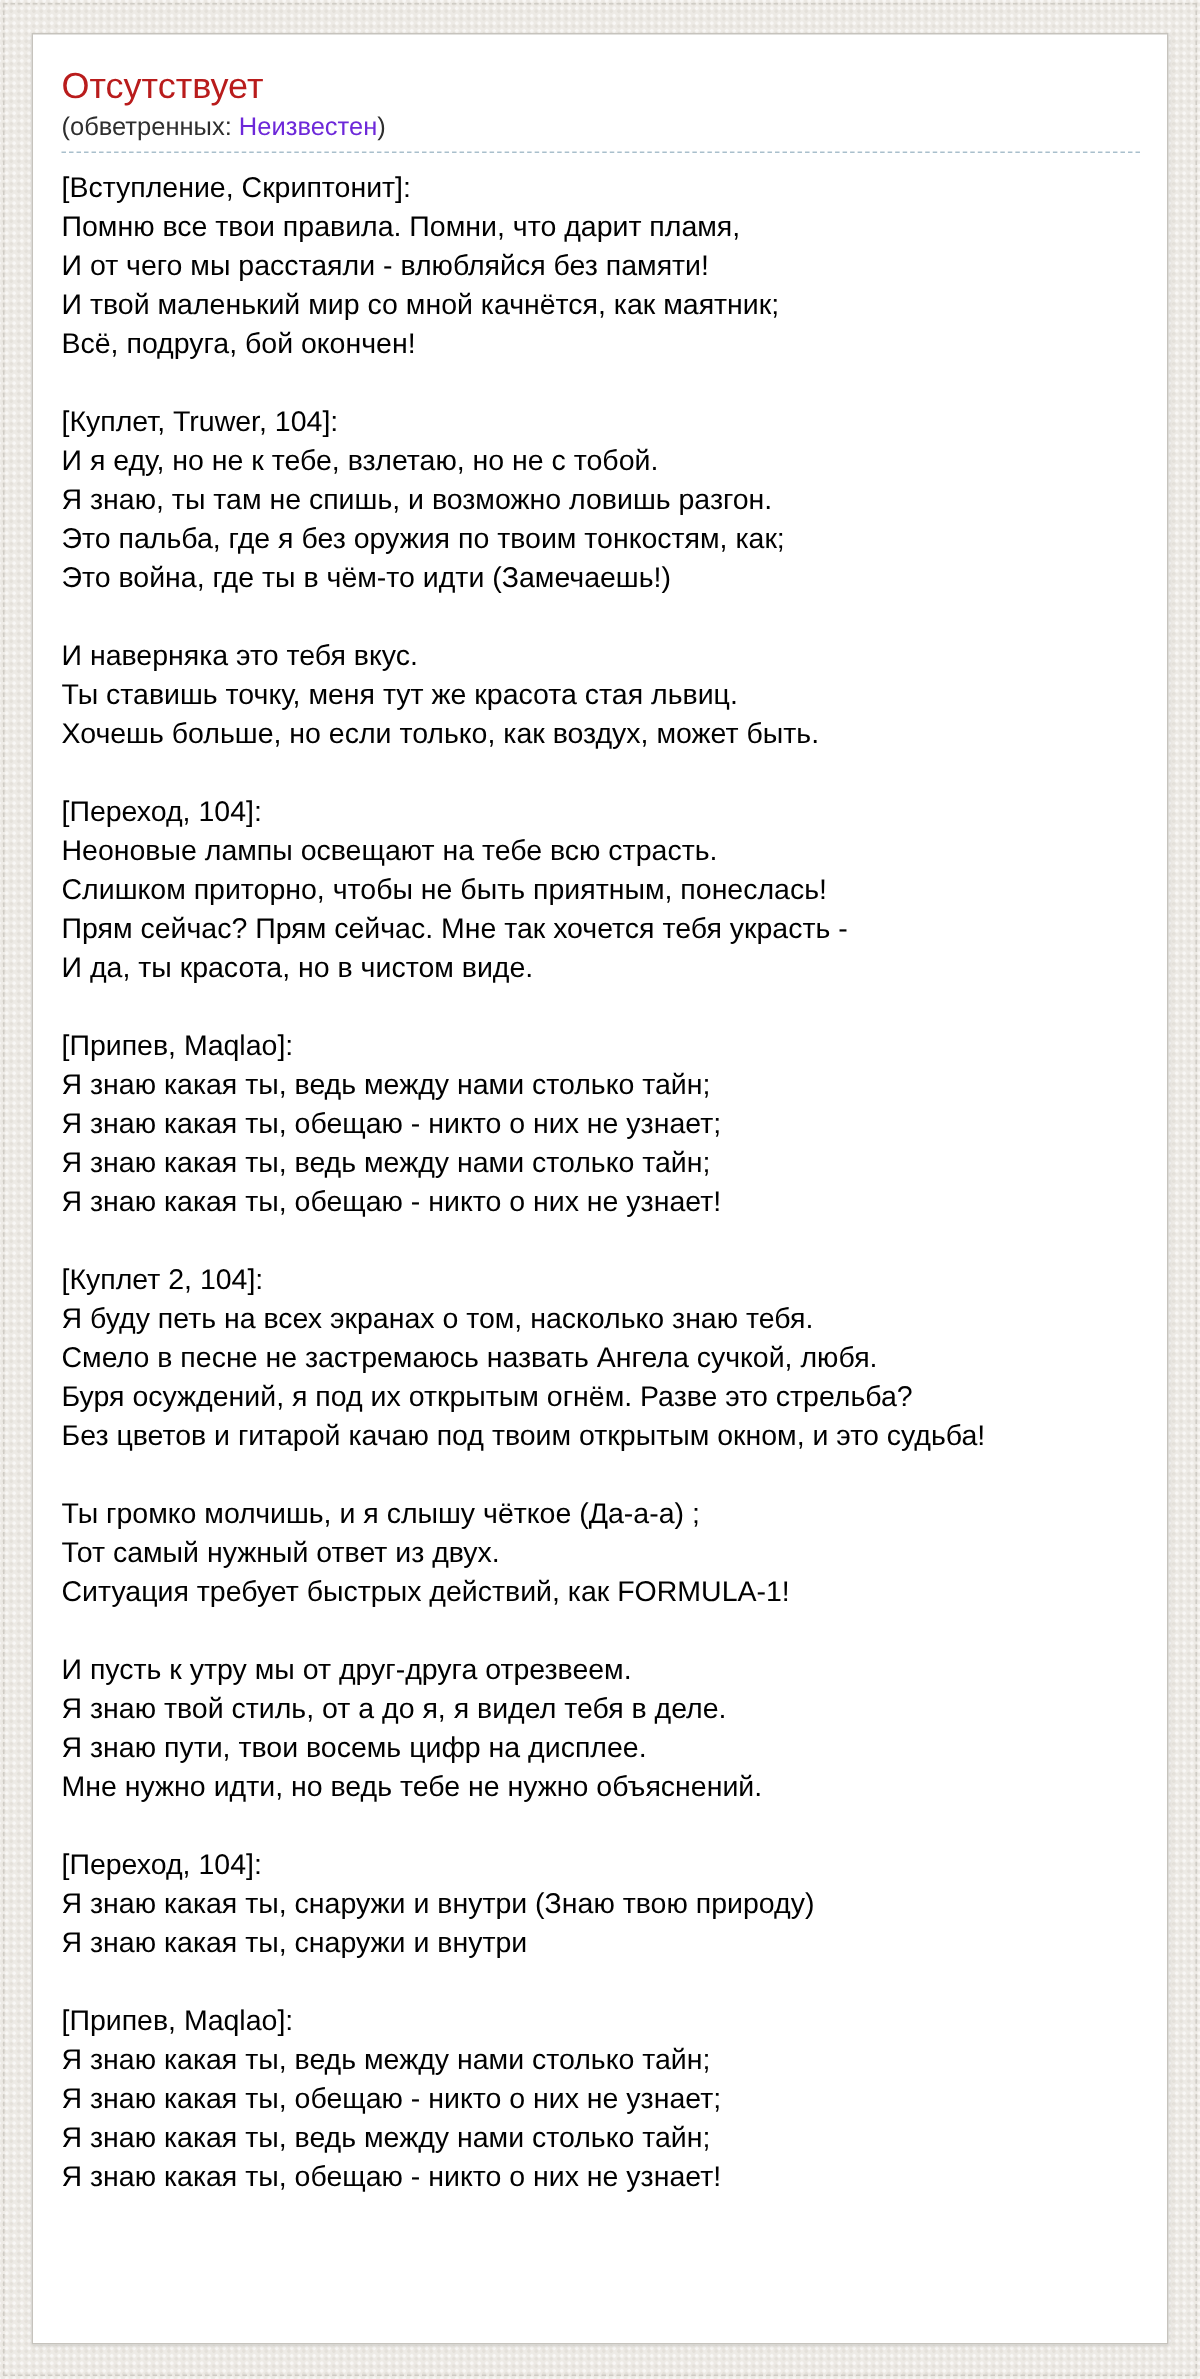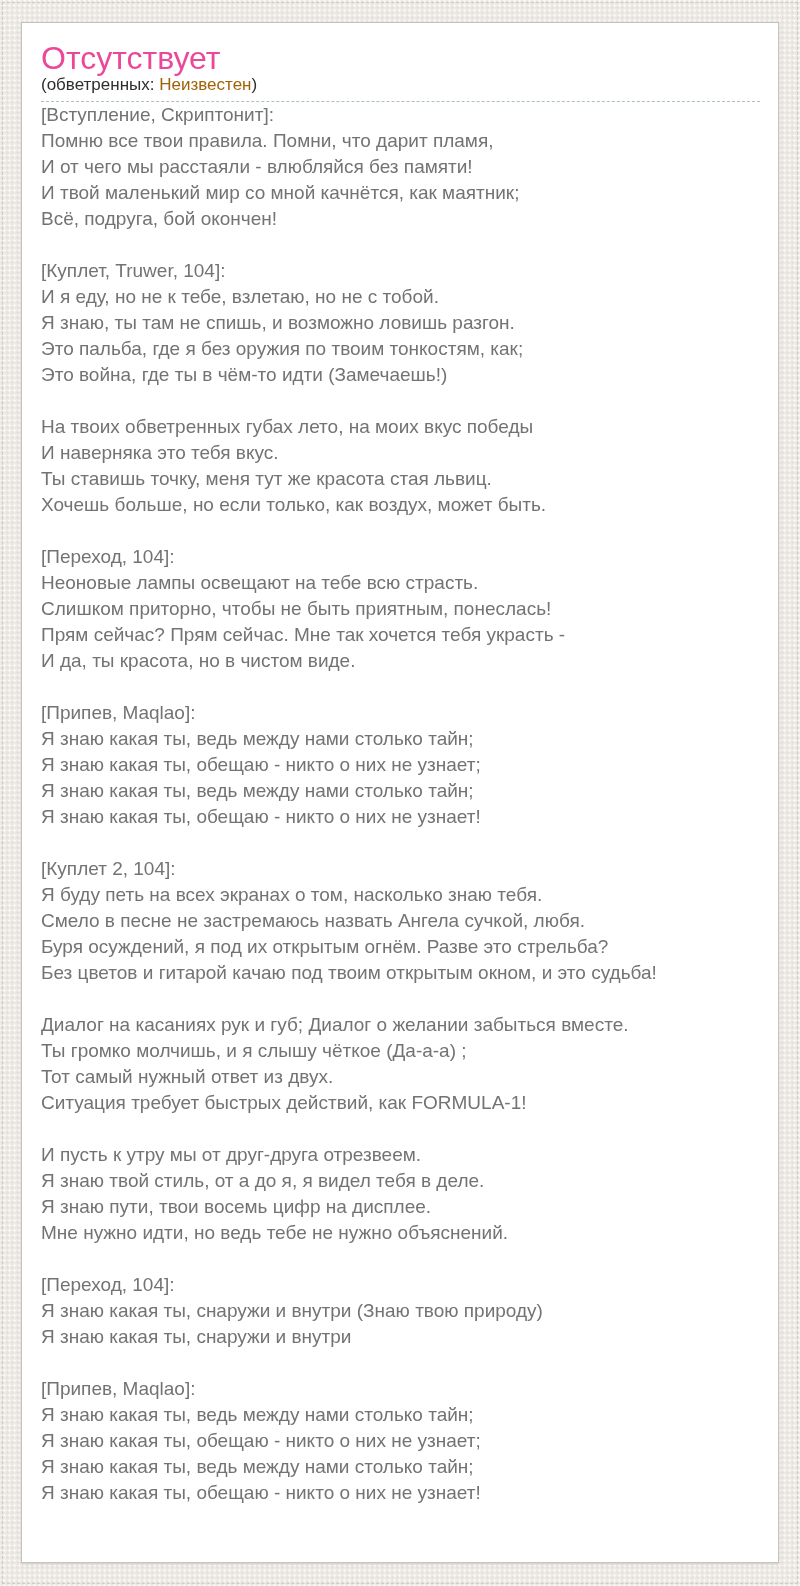--- a/index.html
+++ b/index.html
@@ -36,39 +36,40 @@
     border: 1px solid #c6c3bd;
     box-shadow: 0 1px 3px rgba(0,0,0,0.13);
     padding: 20px 18px 30px 19px;
   }
   .header {
     border-bottom: 1px dashed #a9bfcc;
     padding-bottom: 6px;
   }
   .title {
     margin: 0;
-    font-size: 32px;
+    font-size: 24px;
     line-height: 30px;
     font-weight: 400;
-    color: #ec4899;
+    color: #b91c1c;
   }
   .subtitle {
     margin-top: 2px;
     font-size: 17px;
     line-height: 20px;
     color: #2e2e2e;
   }
   .artist-link {
-    color: #a16207;
+    color: #6d28d9;
     text-decoration: none;
     cursor: pointer;
   }
   .lyrics {
+    margin-top: 11px;
     font-size: 19px;
-    color: #737373;
+    color: #000000;
   }
   .stanza {
     margin-bottom: 26px;
   }
   .stanza:last-child {
     margin-bottom: 0;
   }
   .lyric-line {
     line-height: 26px;
     white-space: pre-wrap;
@@ -95,21 +96,20 @@
         <div class="lyric-line">Всё, подруга, бой окончен!</div>
       </div>
       <div class="stanza">
         <div class="lyric-line">[Куплет, Truwer, 104]:</div>
         <div class="lyric-line">И я еду, но не к тебе, взлетаю, но не с тобой.</div>
         <div class="lyric-line">Я знаю, ты там не спишь, и возможно ловишь разгон.</div>
         <div class="lyric-line">Это пальба, где я без оружия по твоим тонкостям, как;</div>
         <div class="lyric-line">Это война, где ты в чём-то идти (Замечаешь!)</div>
       </div>
       <div class="stanza">
-        <div class="lyric-line">На твоих обветренных губах лето, на моих вкус победы</div>
         <div class="lyric-line">И наверняка это тебя вкус.</div>
         <div class="lyric-line">Ты ставишь точку, меня тут же красота стая львиц.</div>
         <div class="lyric-line">Хочешь больше, но если только, как воздух, может быть.</div>
       </div>
       <div class="stanza">
         <div class="lyric-line">[Переход, 104]:</div>
         <div class="lyric-line">Неоновые лампы освещают на тебе всю страсть.</div>
         <div class="lyric-line">Слишком приторно, чтобы не быть приятным, понеслась!</div>
         <div class="lyric-line">Прям сейчас? Прям сейчас. Мне так хочется тебя украсть -</div>
         <div class="lyric-line">И да, ты красота, но в чистом виде.</div>
@@ -122,21 +122,20 @@
         <div class="lyric-line">Я знаю какая ты, обещаю - никто о них не узнает!</div>
       </div>
       <div class="stanza">
         <div class="lyric-line">[Куплет 2, 104]:</div>
         <div class="lyric-line">Я буду петь на всех экранах о том, насколько знаю тебя.</div>
         <div class="lyric-line">Смело в песне не застремаюсь назвать Ангела сучкой, любя.</div>
         <div class="lyric-line">Буря осуждений, я под их открытым огнём. Разве это стрельба?</div>
         <div class="lyric-line">Без цветов и гитарой качаю под твоим открытым окном, и это судьба!</div>
       </div>
       <div class="stanza">
-        <div class="lyric-line">Диалог на касаниях рук и губ; Диалог о желании забыться вместе.</div>
         <div class="lyric-line">Ты громко молчишь, и я слышу чёткое (Да-а-а) ;</div>
         <div class="lyric-line">Тот самый нужный ответ из двух.</div>
         <div class="lyric-line">Ситуация требует быстрых действий, как FORMULA-1!</div>
       </div>
       <div class="stanza">
         <div class="lyric-line">И пусть к утру мы от друг-друга отрезвеем.</div>
         <div class="lyric-line">Я знаю твой стиль, от а до я, я видел тебя в деле.</div>
         <div class="lyric-line">Я знаю пути, твои восемь цифр на дисплее.</div>
         <div class="lyric-line">Мне нужно идти, но ведь тебе не нужно объяснений.</div>
       </div>

